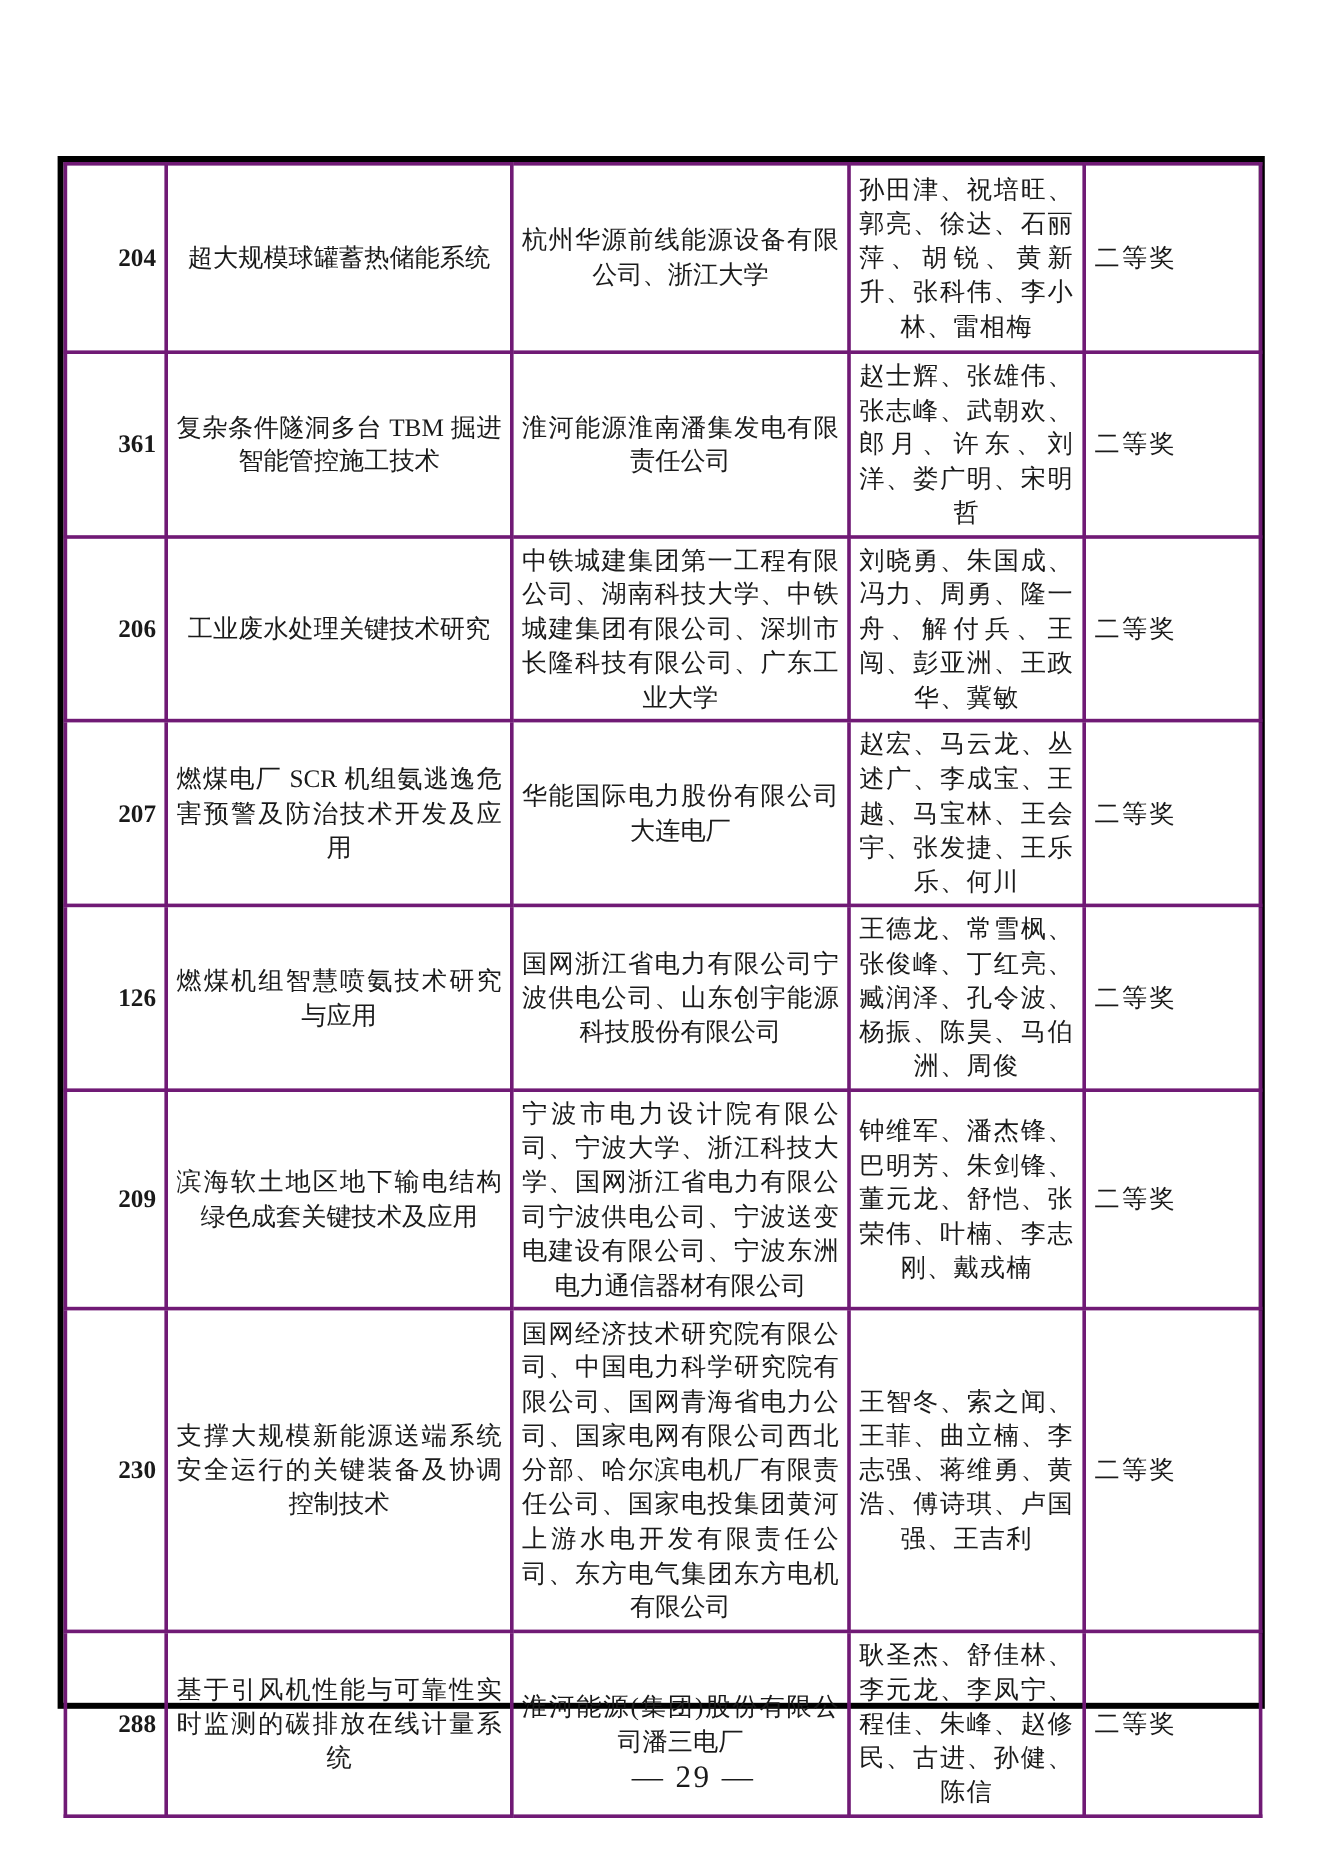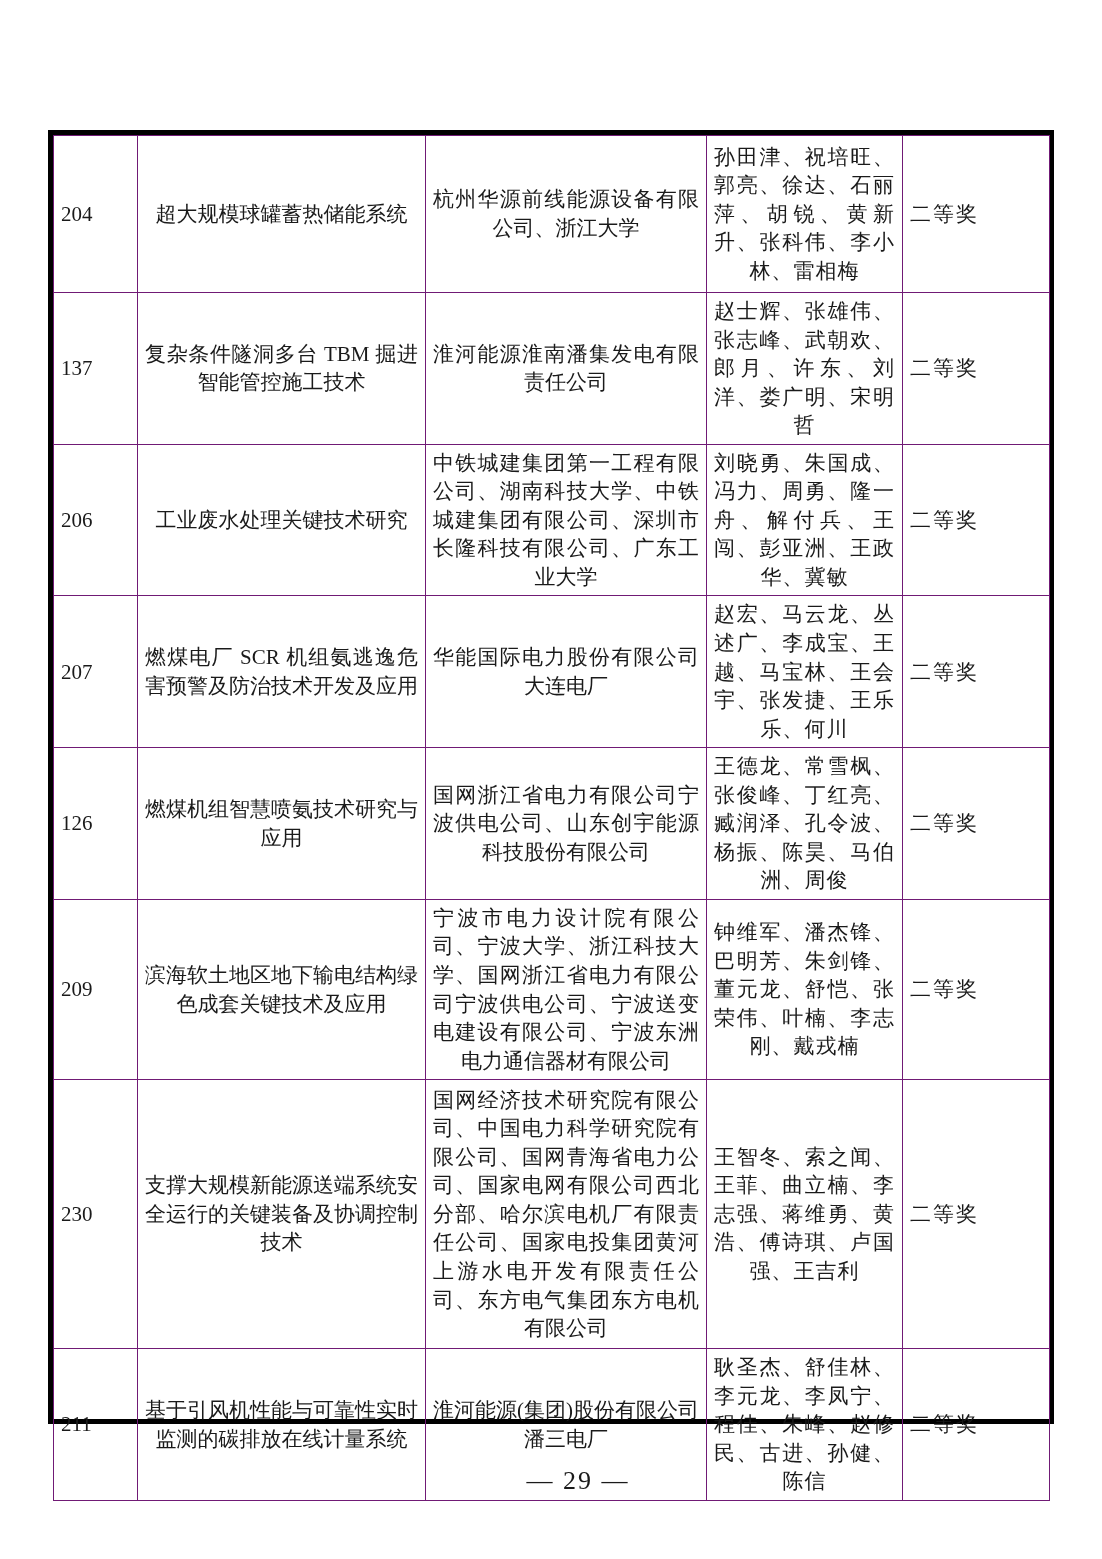--- a/index.html
+++ b/index.html
@@ -29,33 +29,34 @@
     border: 5px solid #000000;
     box-sizing: border-box;
     background: #ffffff;
   }
   table.award-table {
     border-collapse: collapse;
     width: 100%;
     table-layout: fixed;
   }
   table.award-table td {
-    border: 1px solid #701a75;
+    border: 3px solid #701a75;
     vertical-align: middle;
     padding: 4px 7px;
     box-sizing: border-box;
     font-size: 21px;
     line-height: 1.36;
     overflow: hidden;
     margin-left: 36px;
   }
   td.col-no {
-    text-align: left;
+    text-align: right;
     font-size: 22px;
     padding: 0 2px;
+    font-weight: bold;
   }
   td.col-project, td.col-org, td.col-people {
     text-align: justify;
     text-align-last: center;
     text-justify: inter-character;
     word-break: break-word;
   }
   td.col-people {
     letter-spacing: 1px;
   }
@@ -90,21 +91,21 @@
       </colgroup>
       <tbody>
           <tr style="height: 157px;">
             <td class="col-no">204</td>
             <td class="col-project">超大规模球罐蓄热储能系统</td>
             <td class="col-org">杭州华源前线能源设备有限公司、浙江大学</td>
             <td class="col-people">孙田津、祝培旺、郭亮、徐达、石丽萍、胡锐、黄新升、张科伟、李小林、雷相梅</td>
             <td class="col-award">二等奖</td>
           </tr>
           <tr style="height: 108px;">
-            <td class="col-no">137</td>
+            <td class="col-no">361</td>
             <td class="col-project">复杂条件隧洞多台 TBM 掘进智能管控施工技术</td>
             <td class="col-org">淮河能源淮南潘集发电有限责任公司</td>
             <td class="col-people">赵士辉、张雄伟、张志峰、武朝欢、郎月、许东、刘洋、娄广明、宋明哲</td>
             <td class="col-award">二等奖</td>
           </tr>
           <tr style="height: 151px;">
             <td class="col-no">206</td>
             <td class="col-project">工业废水处理关键技术研究</td>
             <td class="col-org">中铁城建集团第一工程有限公司、湖南科技大学、中铁城建集团有限公司、深圳市长隆科技有限公司、广东工业大学</td>
             <td class="col-people">刘晓勇、朱国成、冯力、周勇、隆一舟、解付兵、王闯、彭亚洲、王政华、冀敏</td>
@@ -132,21 +133,21 @@
             <td class="col-award">二等奖</td>
           </tr>
           <tr style="height: 269px;">
             <td class="col-no">230</td>
             <td class="col-project">支撑大规模新能源送端系统安全运行的关键装备及协调控制技术</td>
             <td class="col-org">国网经济技术研究院有限公司、中国电力科学研究院有限公司、国网青海省电力公司、国家电网有限公司西北分部、哈尔滨电机厂有限责任公司、国家电投集团黄河上游水电开发有限责任公司、东方电气集团东方电机有限公司</td>
             <td class="col-people">王智冬、索之闻、王菲、曲立楠、李志强、蒋维勇、黄浩、傅诗琪、卢国强、王吉利</td>
             <td class="col-award">二等奖</td>
           </tr>
           <tr style="height: 141px;">
-            <td class="col-no">211</td>
+            <td class="col-no">288</td>
             <td class="col-project">基于引风机性能与可靠性实时监测的碳排放在线计量系统</td>
             <td class="col-org">淮河能源(集团)股份有限公司潘三电厂</td>
             <td class="col-people">耿圣杰、舒佳林、李元龙、李凤宁、程佳、朱峰、赵修民、古进、孙健、陈信</td>
             <td class="col-award">二等奖</td>
           </tr>
         </tbody>
     </table>
   </div>
 
   <div class="page-number">— 29 —</div>

